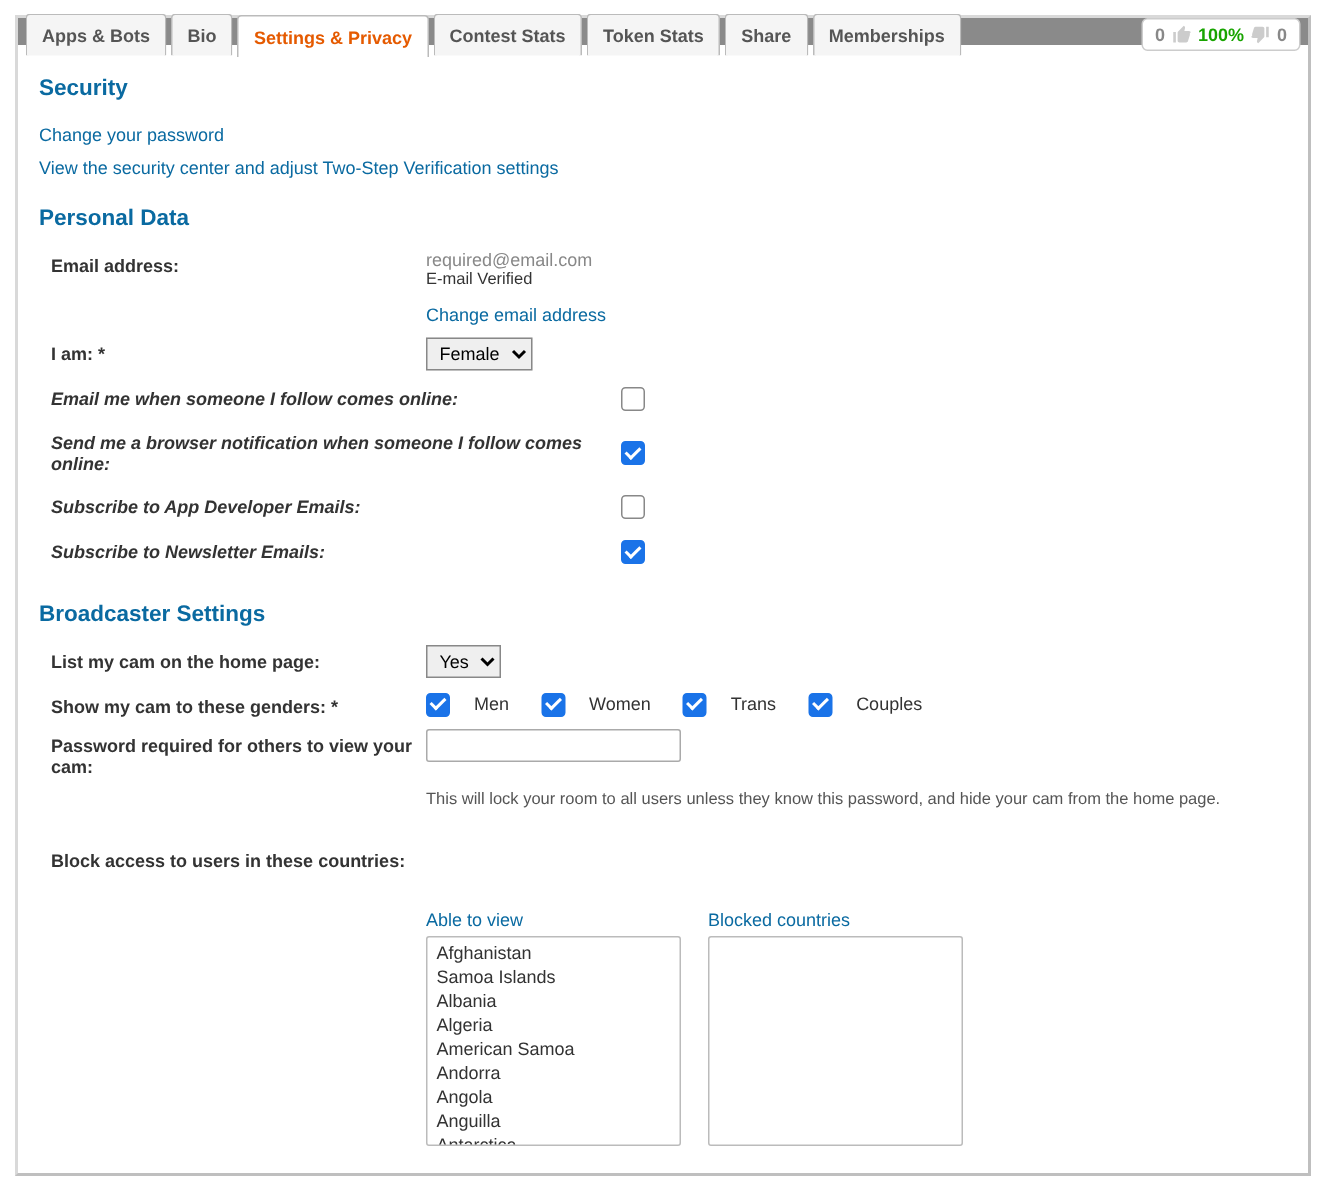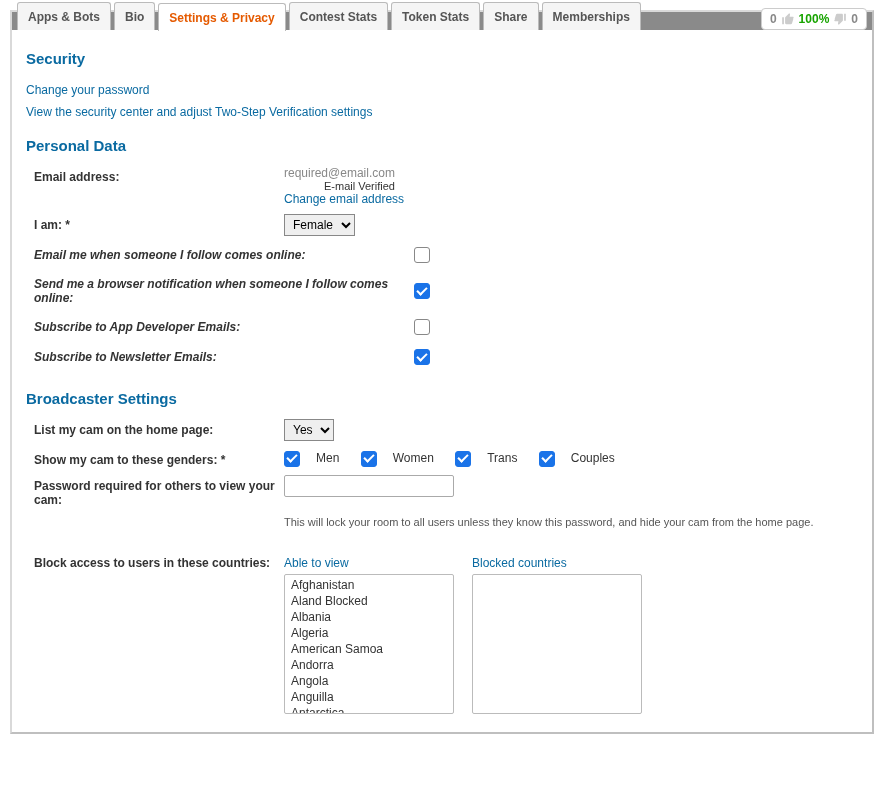--- a/index.html
+++ b/index.html
@@ -13,21 +13,21 @@
   }
   .frame {
     border: 2px solid #bfbfbf;
     border-top-color: #d9d9d9;
     border-left-color: #d9d9d9;
     background: #fff;
     padding-bottom: 10px;
   }
   .tabbar {
     display: flex;
-    align-items: flex-end;
+    align-items: center;
     background: #8a8a8a;
     height: 18px;
     padding: 3px 5px 0 5px;
     gap: 3px;
   }
   .tab {
     background: #f5f5f5;
     color: #555;
     font-weight: bold;
     padding: 7px 10px 6px 10px;
@@ -86,21 +86,21 @@
   }
   .row .label {
     width: 250px;
     font-weight: bold;
     font-size: 12px;
     color: #333;
     padding-top: 4px;
   }
   .row .value { flex: 1; font-size: 12px; }
   .muted { color: #888; }
-  .small { font-size: 11px; margin-left: 40px; }
+  .small { font-size: 11px; }
   .notif-row {
     display: flex;
     align-items: center;
     padding: 7px 0;
   }
   .notif-row .nlabel {
     width: 380px;
     font-weight: bold;
     font-size: 12px;
     color: #333;
@@ -150,20 +150,21 @@
   }
   .cols {
     display: flex;
     gap: 18px;
     margin-top: 4px;
   }
   .col-head {
     color: #0a6aa1;
     font-size: 12px;
     margin-bottom: 4px;
+    margin-top: 39px;
   }
   .listbox {
     border: 1px solid #bbb;
     border-radius: 2px;
     width: 170px;
     height: 140px;
     overflow-y: scroll;
     font-size: 12px;
     padding: 2px 0;
   }
@@ -210,21 +211,21 @@
     <a class="link">Change your password</a><br>
     <a class="link">View the security center and adjust Two-Step Verification settings</a>
 
     <h2 class="sect">Personal Data</h2>
     <div class="section-body">
       <div class="row">
         <div class="label">Email address:</div>
         <div class="value">
           <div class="muted">required@email.com</div>
           <div class="small">E-mail Verified</div>
-          <a class="link" style="margin-top:0">Change email address</a>
+          <a class="link" style="margin-top:11px">Change email address</a>
         </div>
       </div>
       <div class="row">
         <div class="label">I am: *</div>
         <div class="value">
           <select class="native">
             <option>Female</option>
           </select>
         </div>
       </div>
@@ -288,21 +289,21 @@
         </div>
       </div>
       <div class="row" style="margin-top:14px">
         <div class="label">Block access to users in these countries:</div>
         <div class="value">
           <div class="cols">
             <div>
               <div class="col-head">Able to view</div>
               <div class="listbox">
                 <div class="item">Afghanistan</div>
-                <div class="item">Aland Blocked</div>
+                <div class="item">Samoa Islands</div>
                 <div class="item">Albania</div>
                 <div class="item">Algeria</div>
                 <div class="item">American Samoa</div>
                 <div class="item">Andorra</div>
                 <div class="item">Angola</div>
                 <div class="item">Anguilla</div>
                 <div class="item">Antarctica</div>
 
               </div>
             </div>

